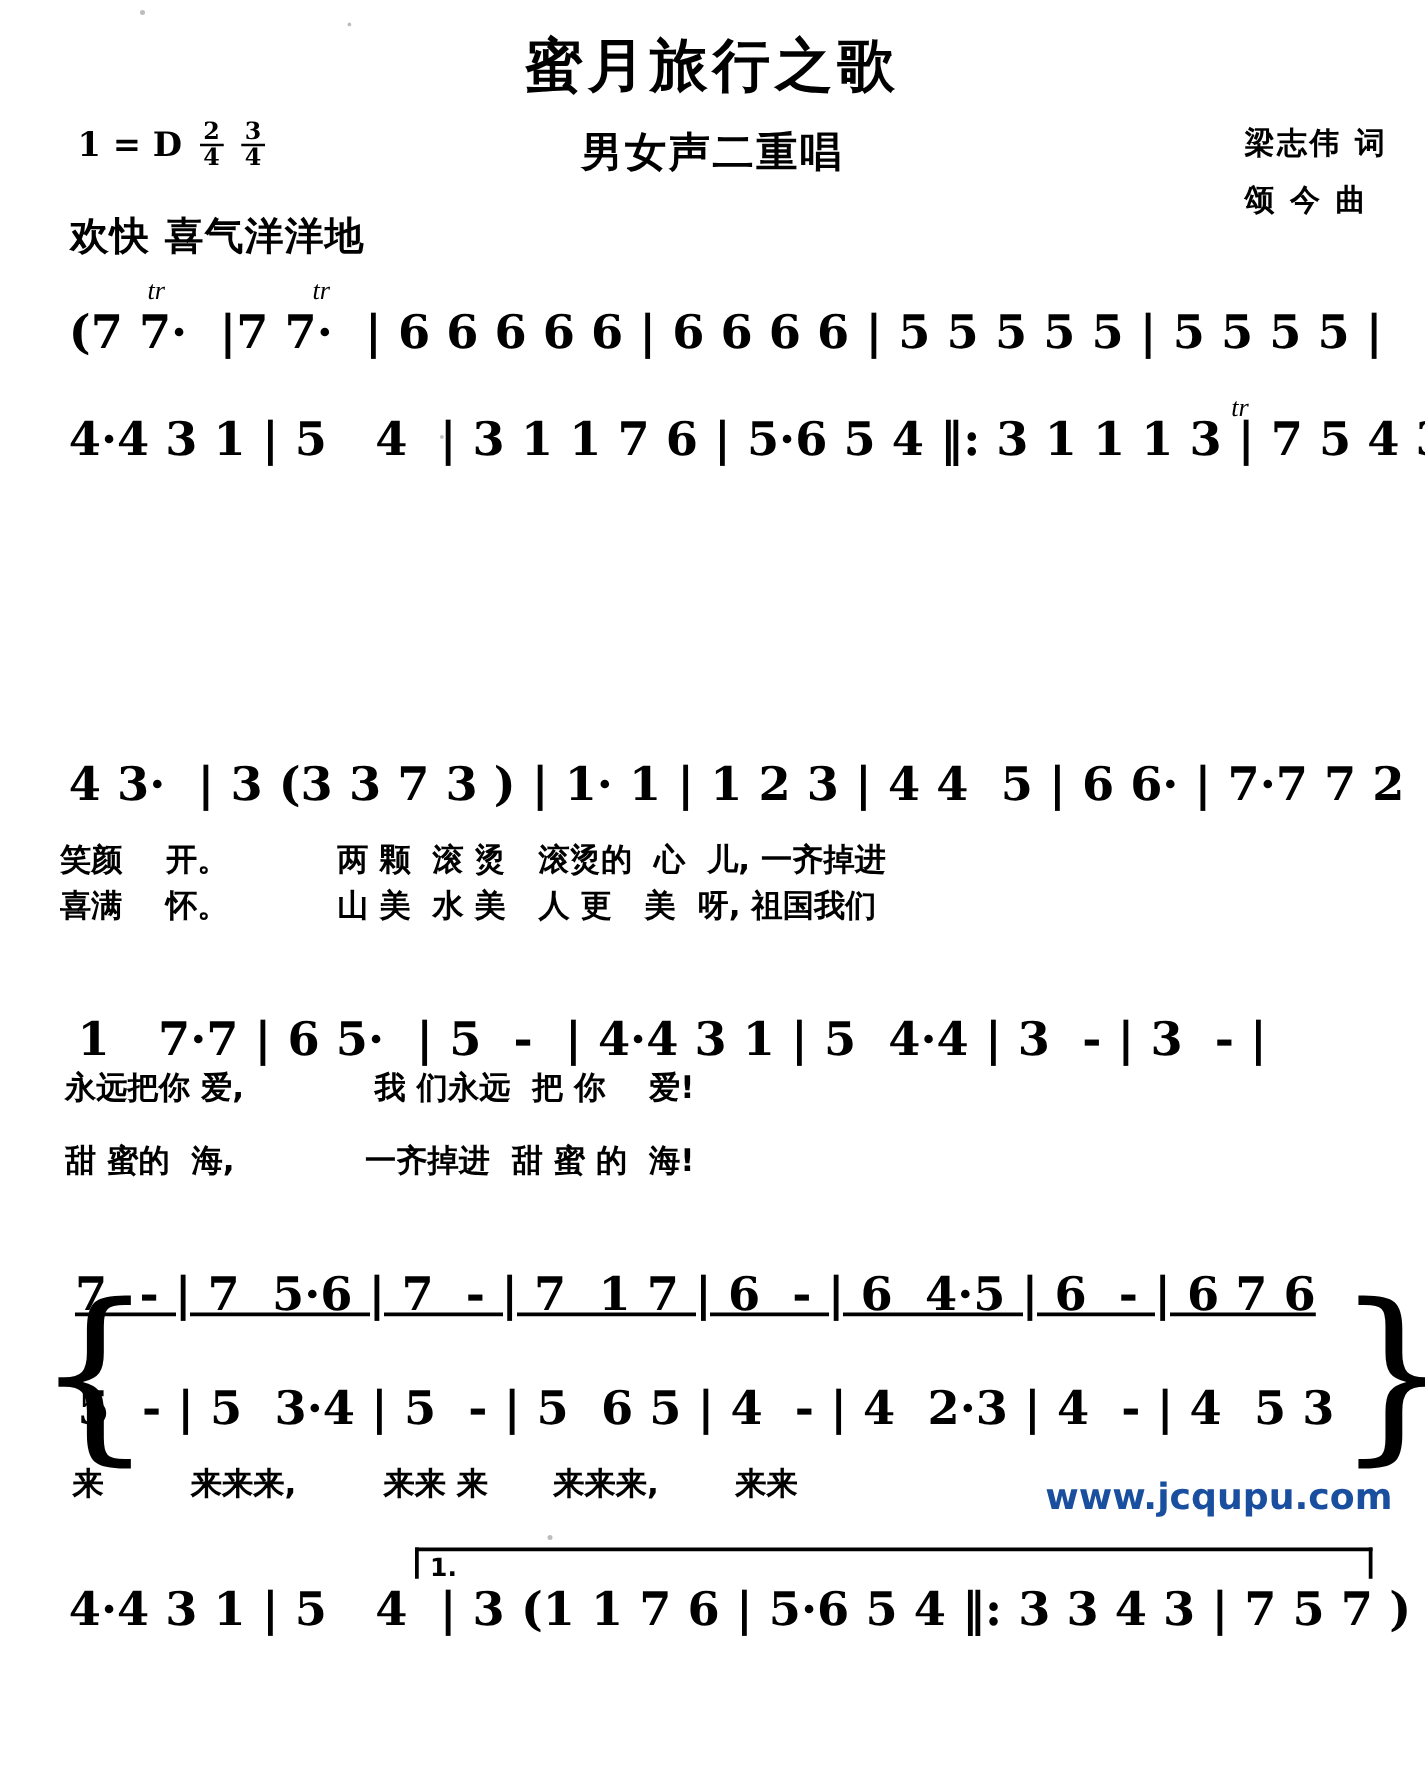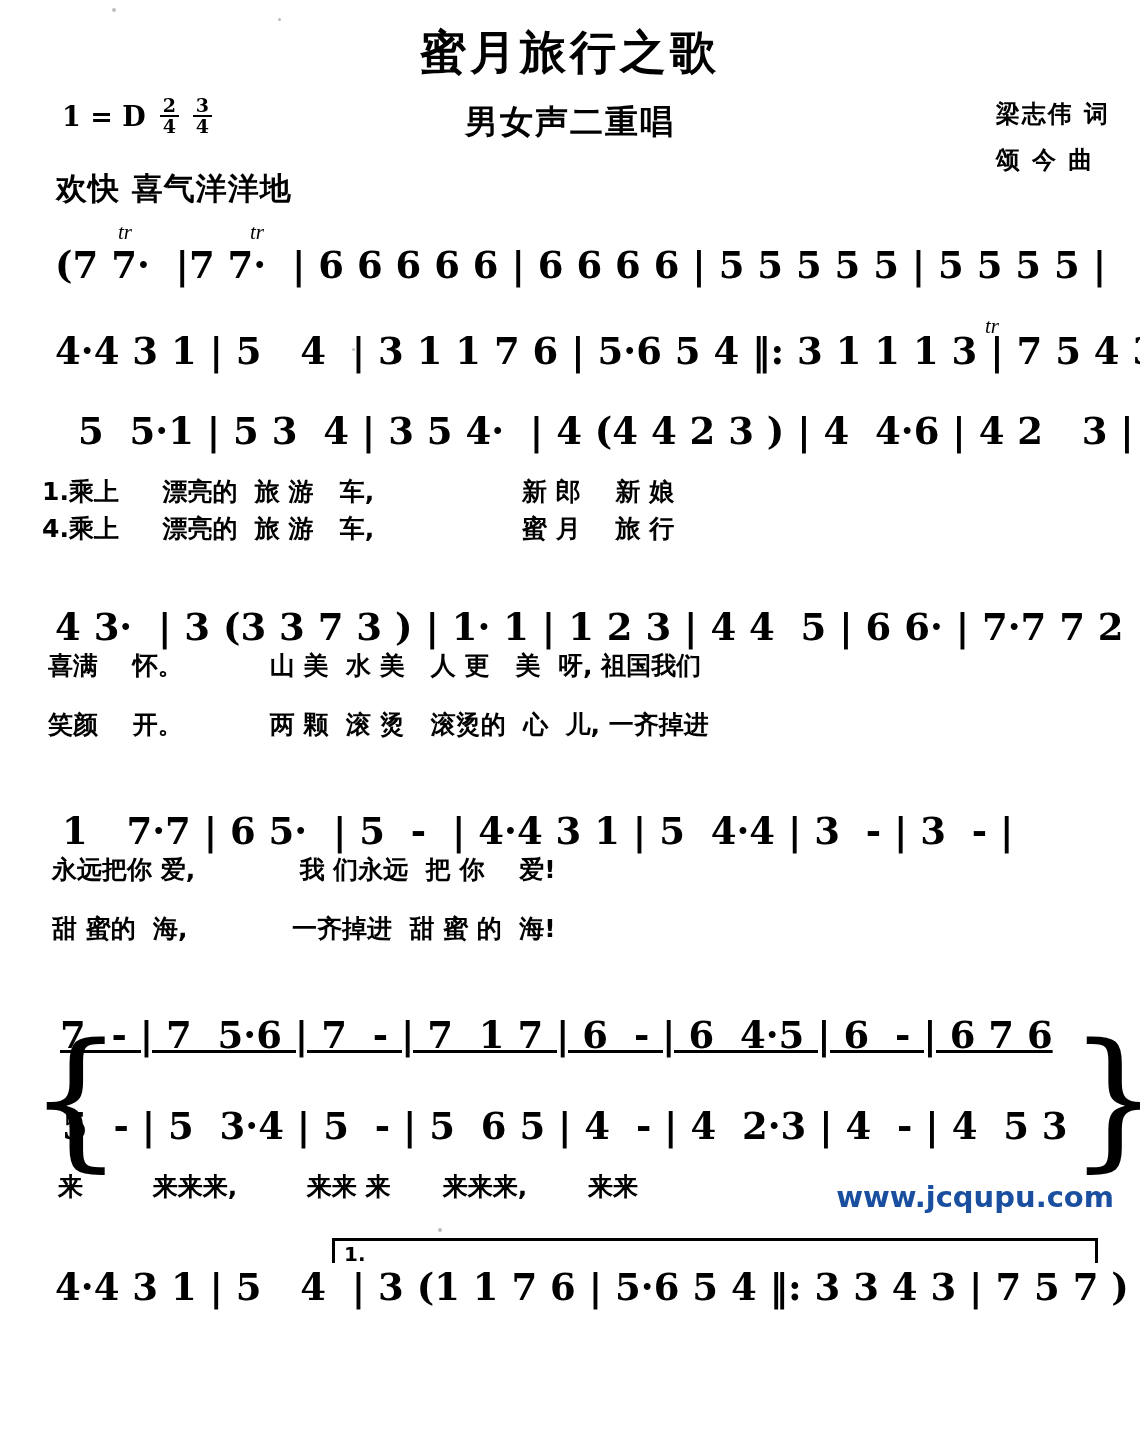--- a/index.html
+++ b/index.html
@@ -136,30 +136,25 @@
     <div class="tr" style="left:118px;top:-8px;">tr</div>
     <div class="tr" style="left:250px;top:-8px;">tr</div>
     <div class="notes" style="margin-left:55px;margin-top:18px;">(7 7·  |7 7·  | 6 6 6 6 6 | 6 6 6 6 | 5 5 5 5 5 | 5 5 5 5 |</div>
   </div>
 
   <div class="row" style="top:318px;">
     <div class="tr" style="left:985px;top:-4px;">tr</div>
     <div class="notes" style="margin-left:55px;margin-top:14px;">4·4 3 1 | 5   4  | 3 1 1 7 6 | 5·6 5 4 ‖: 3 1 1 1 3 | 7 5 4 3 ) :‖</div>
   </div>
 
-  <div class="row" style="top:412px;">
-    <div class="notes" style="margin-left:78px;">5  5·1 | 5 3  4 | 3 5 4·  | 4 (4 4 2 3 ) | 4  4·6 | 4 2   3 |</div>
-    <div class="lyric" style="margin-left:42px;margin-top:22px;">1.乘上     漂亮的  旅 游   车,                 新 郎    新 娘</div>
-    <div class="lyric" style="margin-left:42px;">4.乘上     漂亮的  旅 游   车,                 蜜 月    旅 行</div>
-  </div>
 
   <div class="row" style="top:608px;">
     <div class="notes" style="margin-left:55px;">4 3·  | 3 (3 3 7 3 ) | 1· 1 | 1 2 3 | 4 4  5 | 6 6· | 7·7 7 2</div>
+    <div class="lyric" style="margin-left:48px;margin-top:22px;">笑颜    开。          两 颗  滚 烫   滚烫的  心  儿, 一齐掉进</div>
     <div class="lyric" style="margin-left:48px;">喜满    怀。          山 美  水 美   人 更   美  呀, 祖国我们</div>
-    <div class="lyric" style="margin-left:48px;margin-top:22px;">笑颜    开。          两 颗  滚 烫   滚烫的  心  儿, 一齐掉进</div>
   </div>
 
   <div class="row" style="top:812px;">
     <div class="notes" style="margin-left:62px;">1   7·7 | 6 5·  | 5  -  | 4·4 3 1 | 5  4·4 | 3  - | 3  - |</div>
     <div class="lyric" style="margin-left:52px;">永远把你 爱,            我 们永远  把 你    爱!</div>
     <div class="lyric" style="margin-left:52px;margin-top:22px;">甜 蜜的  海,            一齐掉进  甜 蜜 的  海!</div>
   </div>
 
   <div class="row" style="top:1016px;">
     <div class="brace" style="left:28px;top:8px;">{</div>

